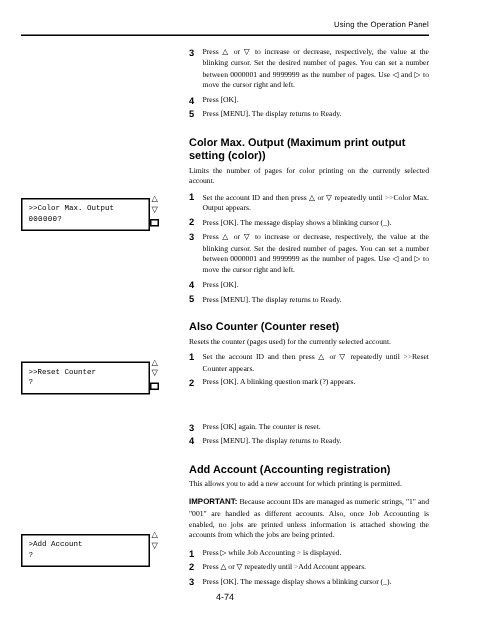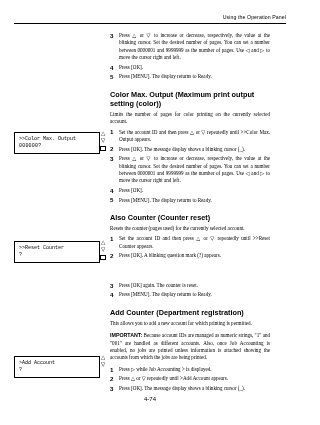--- a/index.html
+++ b/index.html
@@ -29,21 +29,21 @@
   }
   .folio{
     position:absolute;
     left:50%;transform:translateX(-50%);
     top:396px;
     font-size:6px;
     font-family:"Liberation Sans", sans-serif;
   }
   .content{
     position:absolute;
-    left:110px;top:32px;width:160px;
+    left:126px;top:32px;width:160px;
   }
   
   .step{
     position:relative;
     padding-left:9px;
     margin-bottom:2.2px;
     font-size:5.1px;
     line-height:7.4px;
     text-align:justify;
   }
@@ -164,21 +164,21 @@
     </div>
     <div class="step" style="margin-top:22px">
       <span class="num">3</span>
       <span>Press [OK] again. The counter is reset.</span>
     </div>
     <div class="step">
       <span class="num">4</span>
       <span>Press [MENU]. The display returns to Ready.</span>
     </div>
 
-    <h2 class="sec">Add Counter (Department registration)</h2>
+    <h2 class="sec">Add Account (Accounting registration)</h2>
     <p class="body">This allows you to add a new account for which printing is permitted.</p>
 
     <div class="imp">
       <b>IMPORTANT:</b>
       <span>Because account IDs are managed as numeric strings, "1" and "001" are handled as different accounts. Also, once Job Accounting is enabled, no jobs are printed unless information is attached showing the accounts from which the jobs are being printed.</span>
     </div>
 
     <div class="step" style="margin-top:4px">
       <span class="num">1</span>
       <span>Press ▷ while Job Accounting &gt; is displayed.</span>

